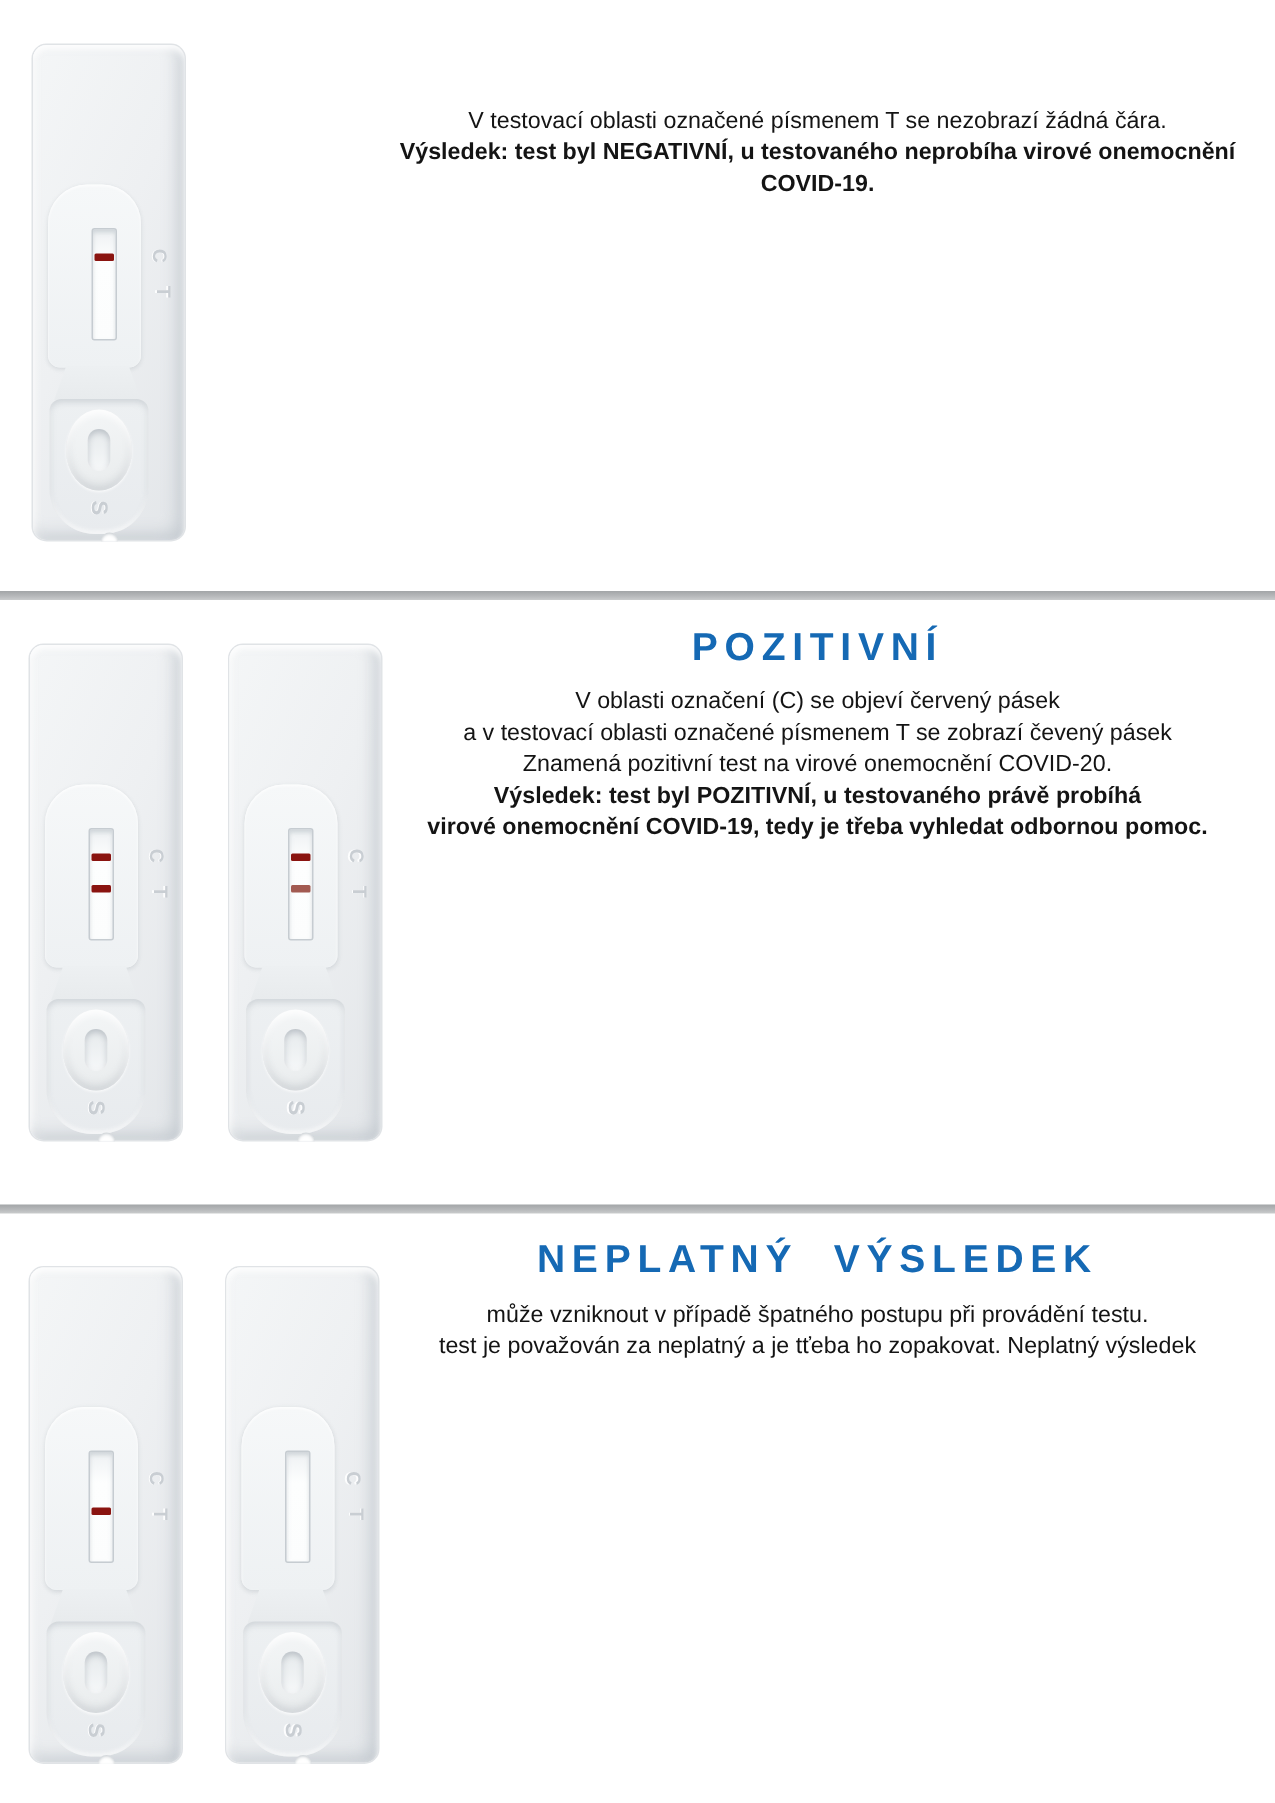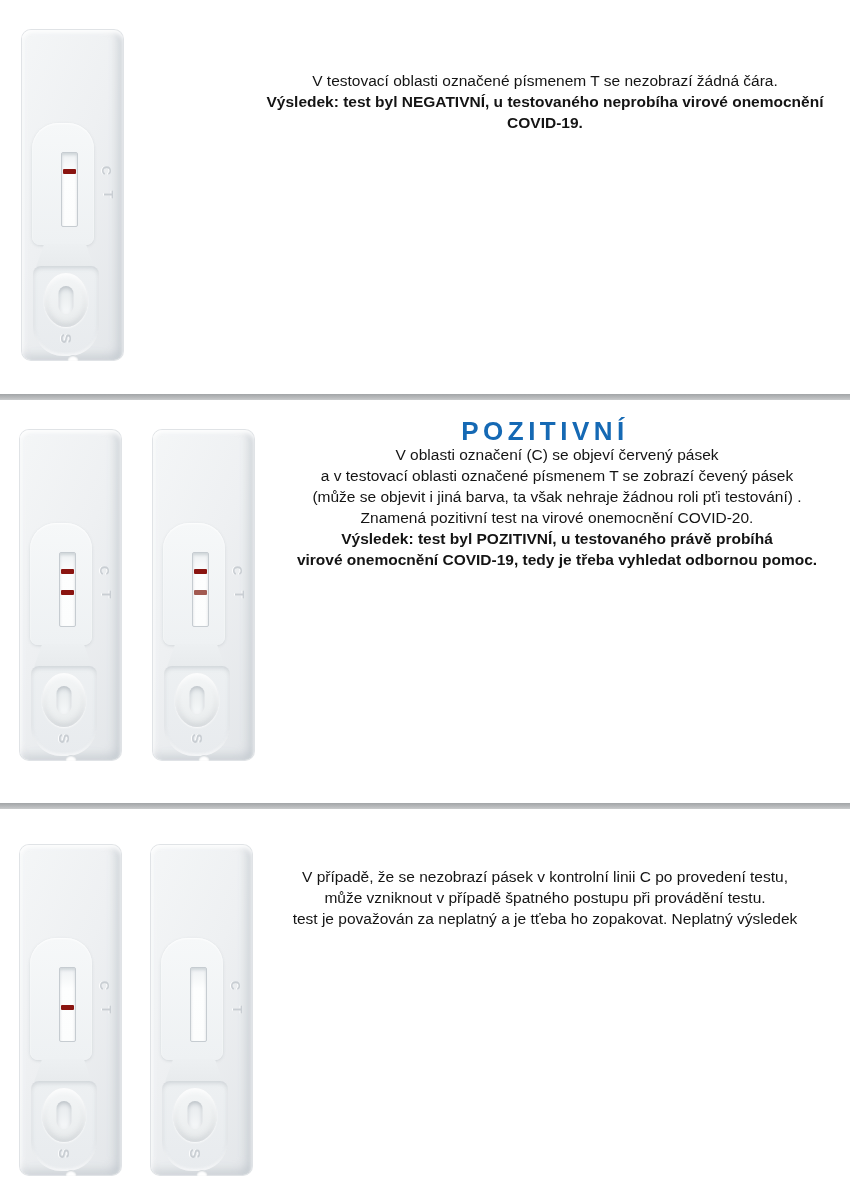--- a/index.html
+++ b/index.html
@@ -24,21 +24,21 @@
   }
   .s1 .title{top:26px;}
   .s2 .title{top:16px;}
   .s3 .title{top:15px;}
 
   .text-col{
     position:absolute;left:255px;width:580px;text-align:center;
     font-size:15.5px;line-height:21px;
   }
   .s1 .text-col{top:70px;}
-  .s2 .text-col{top:44px;margin-left:12px;}
+  .s2 .text-col{top:57px;}
   .s3 .text-col{top:57px;}
   .tline{white-space:nowrap;}
   .tline.bold{font-weight:bold;text-align:center;}
 
   .cassette-row{position:absolute;display:flex;}
   .s1 .cassette-row{left:22px;top:30px;gap:32px;}
   .s2 .cassette-row{left:20px;top:30px;gap:32px;}
   .s3 .cassette-row{left:20px;top:36px;gap:30px;}
 
   
@@ -176,21 +176,20 @@
       </div>
       <span class="ct s">S</span>
     </div>
     <div class="notch"></div>
   </div>
 </div>
     <h2 class="title">POZITIVNÍ</h2>
     <div class="text-col">
         <div class="tline">V oblasti označení (C) se objeví červený pásek</div>
         <div class="tline">a v testovací oblasti označené písmenem T se zobrazí čevený pásek</div>
-        <div class="tline">(může se objevit i jiná barva, ta však nehraje žádnou roli pťi testování) .</div>
         <div class="tline">Znamená pozitivní test na virové onemocnění COVID-20.</div>
         <div class="tline bold">Výsledek: test byl POZITIVNÍ, u testovaného právě probíhá</div>
         <div class="tline bold">virové onemocnění COVID-19, tedy je třeba vyhledat odbornou pomoc.</div>
       </div>
   </section>
 
   <div class="divider"></div>
 
   <section class="sec s3">
     <div class="cassette-row">
@@ -221,20 +220,20 @@
     <div class="trap"></div>
     <div class="well-area">
       <div class="well-oval">
         <div class="well"></div>
       </div>
       <span class="ct s">S</span>
     </div>
     <div class="notch"></div>
   </div>
 </div>
+    <h2 class="title">NEPLATNÝ VÝSLEDEK</h2>
     <div class="text-col">
-        <div class="tline">V případě, že se nezobrazí pásek v kontrolní linii C po provedení testu,</div>
         <div class="tline">může vzniknout v případě špatného postupu při provádění testu.</div>
         <div class="tline">test je považován za neplatný a je tťeba ho zopakovat. Neplatný výsledek</div>
       </div>
   </section>
 
 </div>
 
 </body></html>

